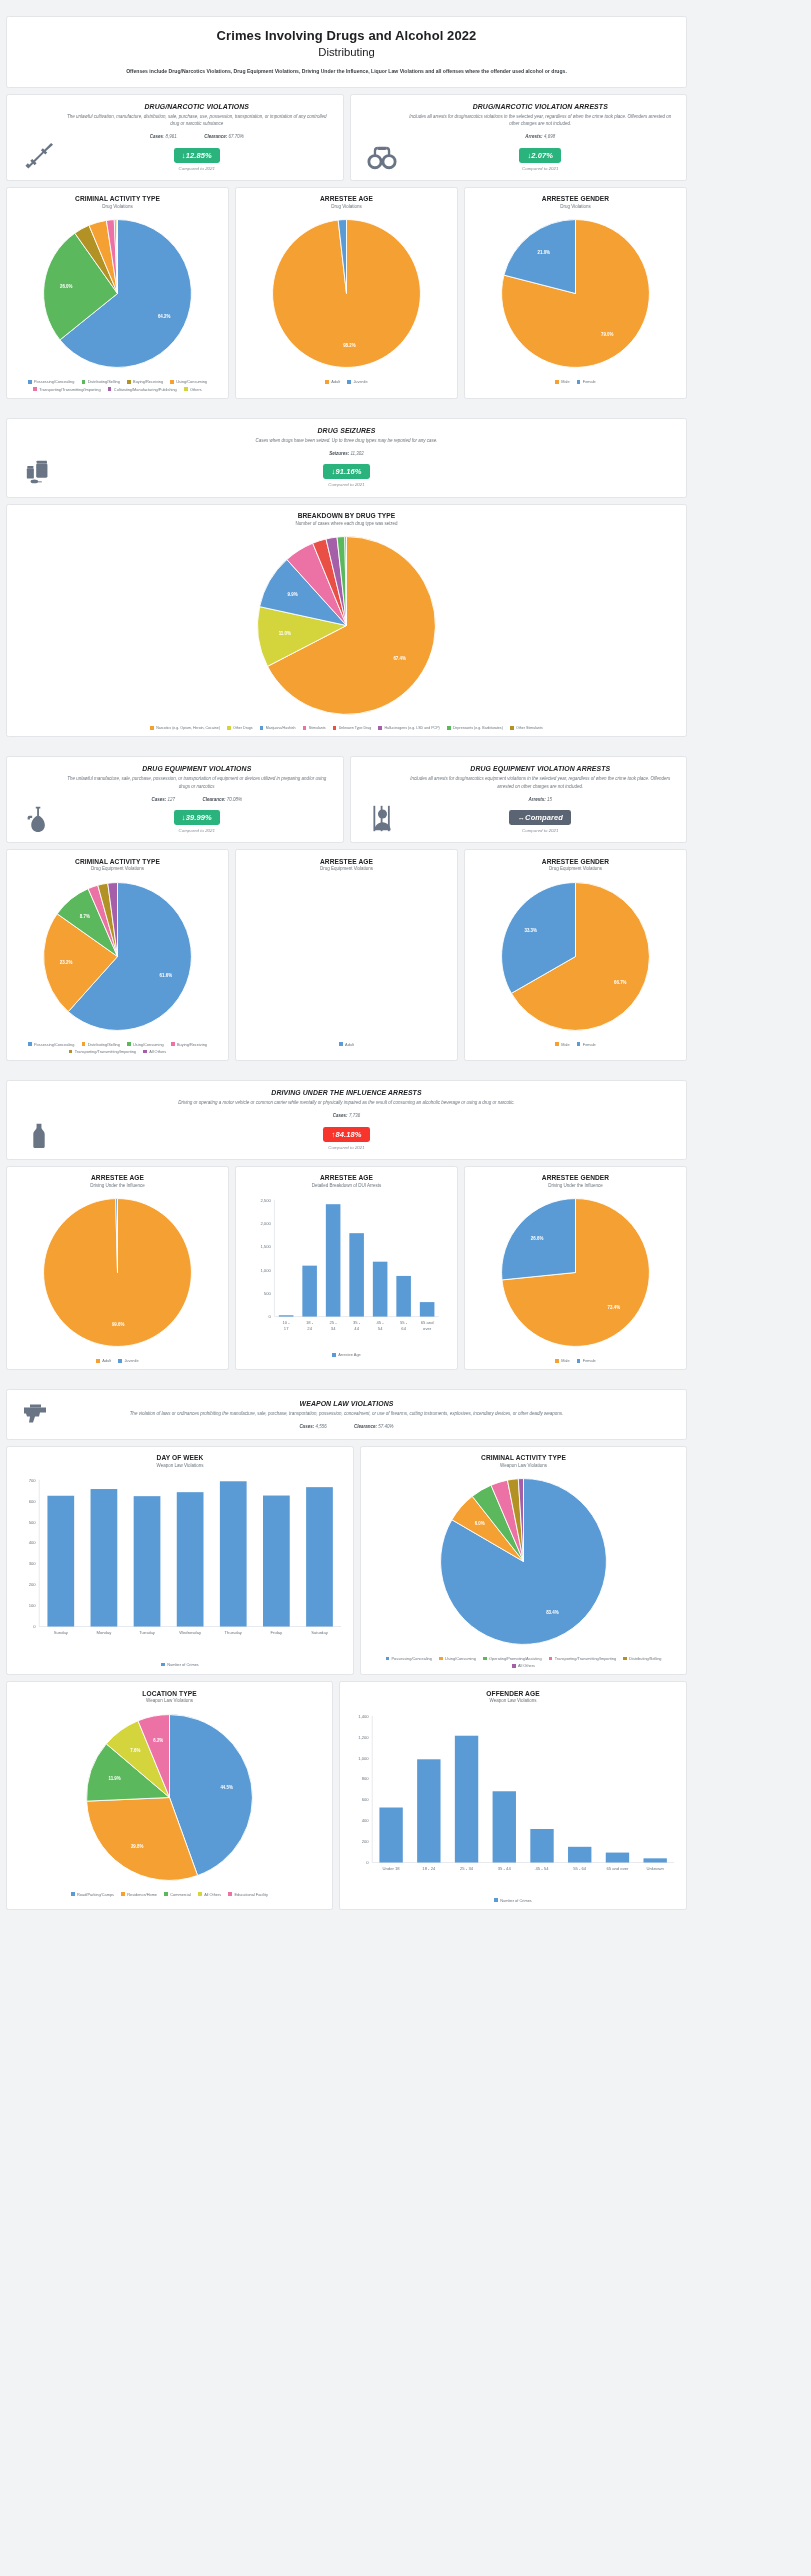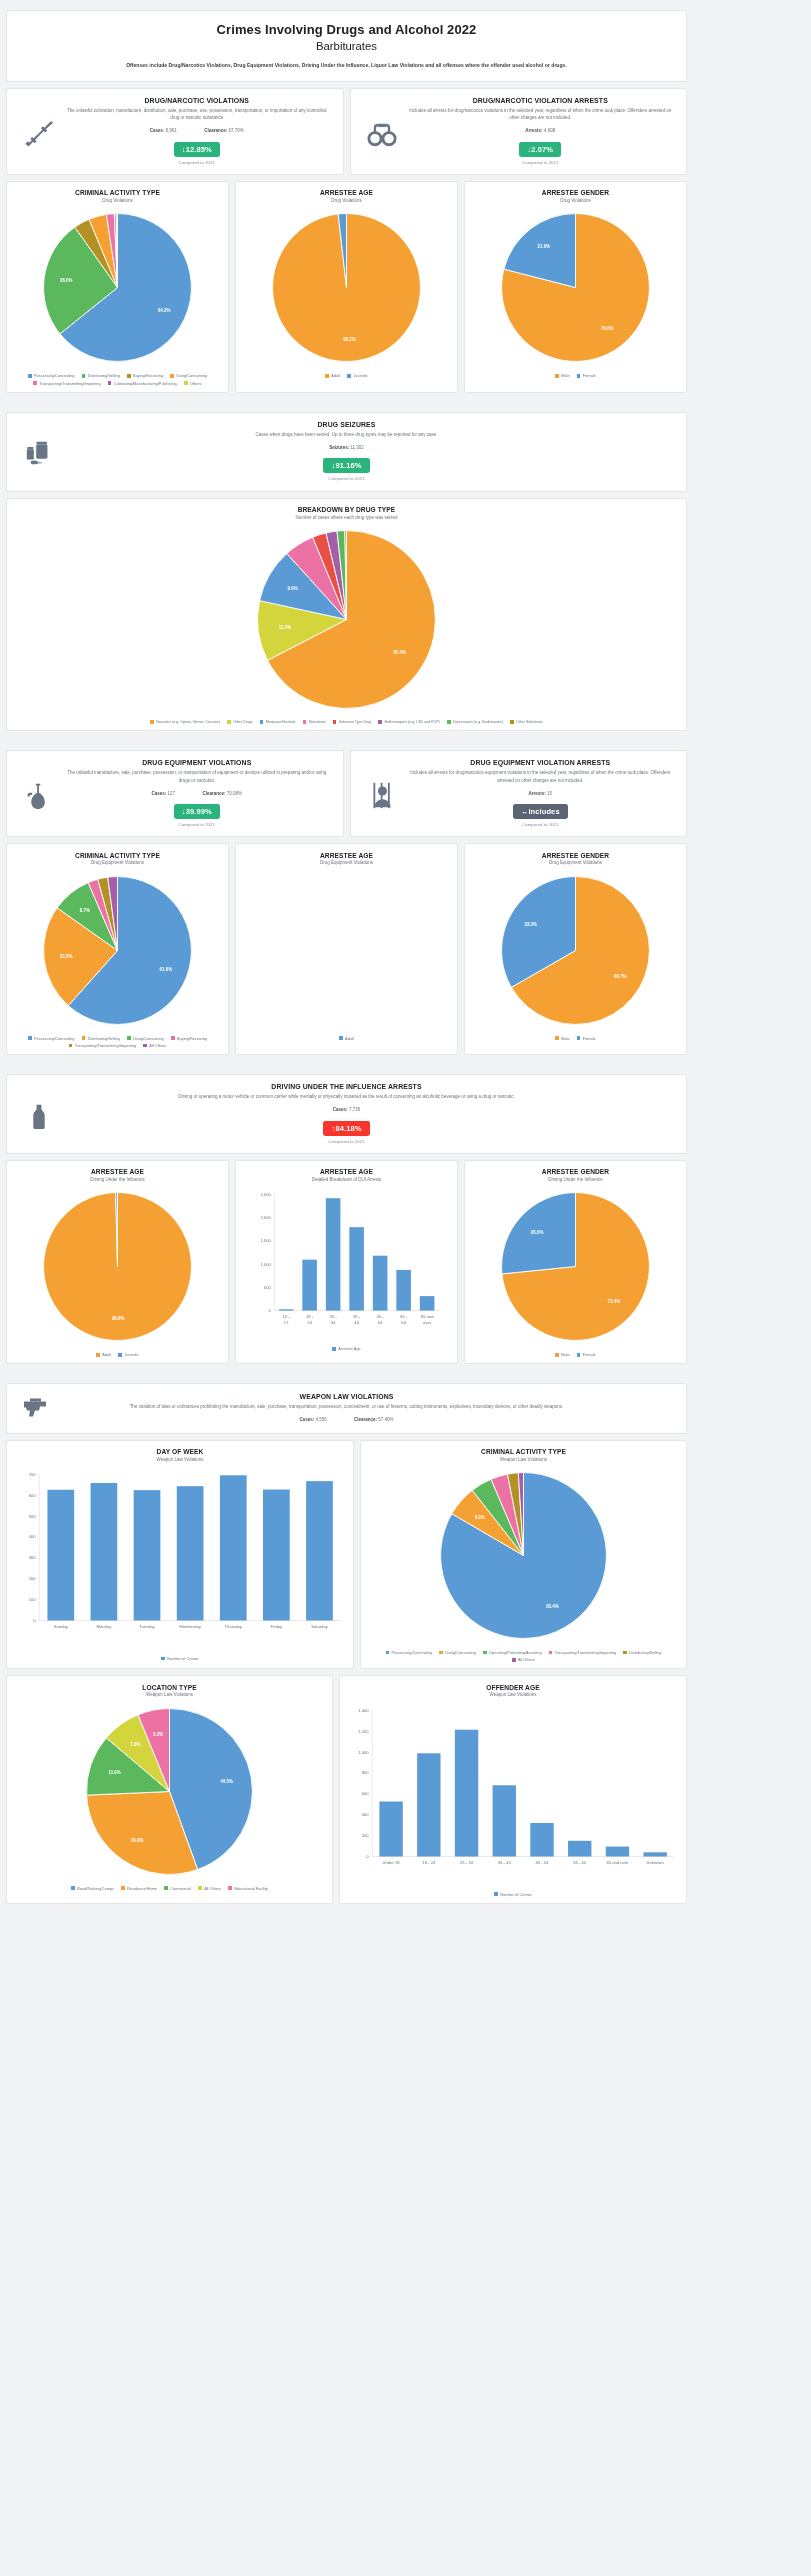--- a/index.html
+++ b/index.html
@@ -3,21 +3,21 @@
 <meta charset="utf-8">
 <style>
   * { box-sizing: border-box; margin: 0; padding: 0; }
   body {
     width: 812px;
     background: #f1f3f4;
     font-family: "Liberation Sans", sans-serif;
     color: #3c4043;
     -webkit-font-smoothing: antialiased;
   }
-  .page { width: 693px; padding: 10px 6px; }
+  .page { width: 693px; padding: 16px 6px; }
   .card {
     background: #fff;
     border: 0.6px solid #e3e5e8;
     border-radius: 2.4px;
     margin-bottom: 6px;
   }
   .row { display: flex; gap: 6px; margin-bottom: 6px; }
   .row > .card { margin-bottom: 0; }
   .c1 { flex: 1 1 0; }
   .spacer { height: 13px; }
@@ -25,21 +25,21 @@
   
   .hdr { padding: 10.7px 14.3px 13px; text-align: center; }
   .hdr h1 {
     font-size: 13px; font-weight: 600; letter-spacing: 0.1px;
     line-height: 1.3; color: #202124;
   }
   .hdr .state { font-size: 11.3px; font-weight: 400; color: #202124; line-height: 1.35; }
   .hdr .sub { margin-top: 7.7px; font-size: 5.1px; font-weight: bold; color: #3c4043; }
 
   
-  .defcard { display: flex; align-items: center; padding: 8.3px 9.5px 9.5px; }
+  .defcard { display: flex; align-items: flex-end; padding: 8.3px 9.5px 9.5px; font-style: italic; }
   .defIcon { width: 44px; flex: 0 0 44px; display: flex; align-items: center; justify-content: center; padding-top: 4.8px; }
   .defIcon svg { fill: #697484; }
   .defBody { flex: 1; text-align: center; padding: 0 3.6px; }
   .defBody h2 {
     font-size: 6.9px; font-weight: bold; letter-spacing: 0.1px;
     color: #202124; margin-bottom: 3px;
   }
   .defBody p { font-size: 4.5px; color: #6c757d; line-height: 1.65; max-width: 334px; margin: 0 auto; }
   .stats { margin-top: 6.6px; font-size: 4.5px; color: #6c757d; display: flex; justify-content: center; gap: 27.4px; }
   .stats b { color: #495057; font-weight: bold; }
@@ -77,21 +77,21 @@
   .axlbl { font-size: 7px; fill: #6c757d; }
   .pielbl { font-size: 7.4px; font-weight: bold; fill: #ffffff; }
 </style>
 </head>
 <body>
 
 <div class="page">
 
   <div class="card hdr">
     <h1>Crimes Involving Drugs and Alcohol 2022</h1>
-    <div class="state">Barbiturates</div>
+    <div class="state">Distributing</div>
     <div class="sub">Offenses include Drug/Narcotics Violations, Drug Equipment Violations, Driving Under the Influence, Liquor Law Violations and all offenses where the offender used alcohol or drugs.</div>
   </div>
 
   <div class="row">
     <div class="card c1 defcard">
       <div class="defIcon">
         <svg width="31" height="31" viewBox="0 0 64 64">
             <path d="M58 6 44 20l-3-3-4 4 3 3-18 18-3-3-4 4 3 3-9 9 3 3 9-9 3 3 4-4-3-3 18-18 3 3 4-4-3-3L62 10z M10 48l-5 5 6 6 5-5z"></path>
           </svg>
       </div>
@@ -332,21 +332,21 @@
             <rect x="44" y="4" width="4" height="56"></rect>
           </svg>
       </div>
       <div class="defBody">
         <h2>DRUG EQUIPMENT VIOLATION ARRESTS</h2>
         <p>Includes all arrests for drug/narcotics equipment violations in the selected year, regardless of when the crime took place. Offenders arrested on other charges are not included.</p>
         <div class="stats">
           <span><b>Arrests:</b> <span>15</span></span>
         </div>
         <div class="badgeWrap">
-          <span class="badge flat">↔<span>Includes</span></span>
+          <span class="badge flat">↔<span>Compared</span></span>
           <div class="cmp">Compared to 2021</div>
         </div>
       </div>
     </div>
   </div>
 
   <div class="row">
     <div class="card c1 chartcard">
       <h3>CRIMINAL ACTIVITY TYPE</h3>
       <div class="csub">Drug Equipment Violations</div>

